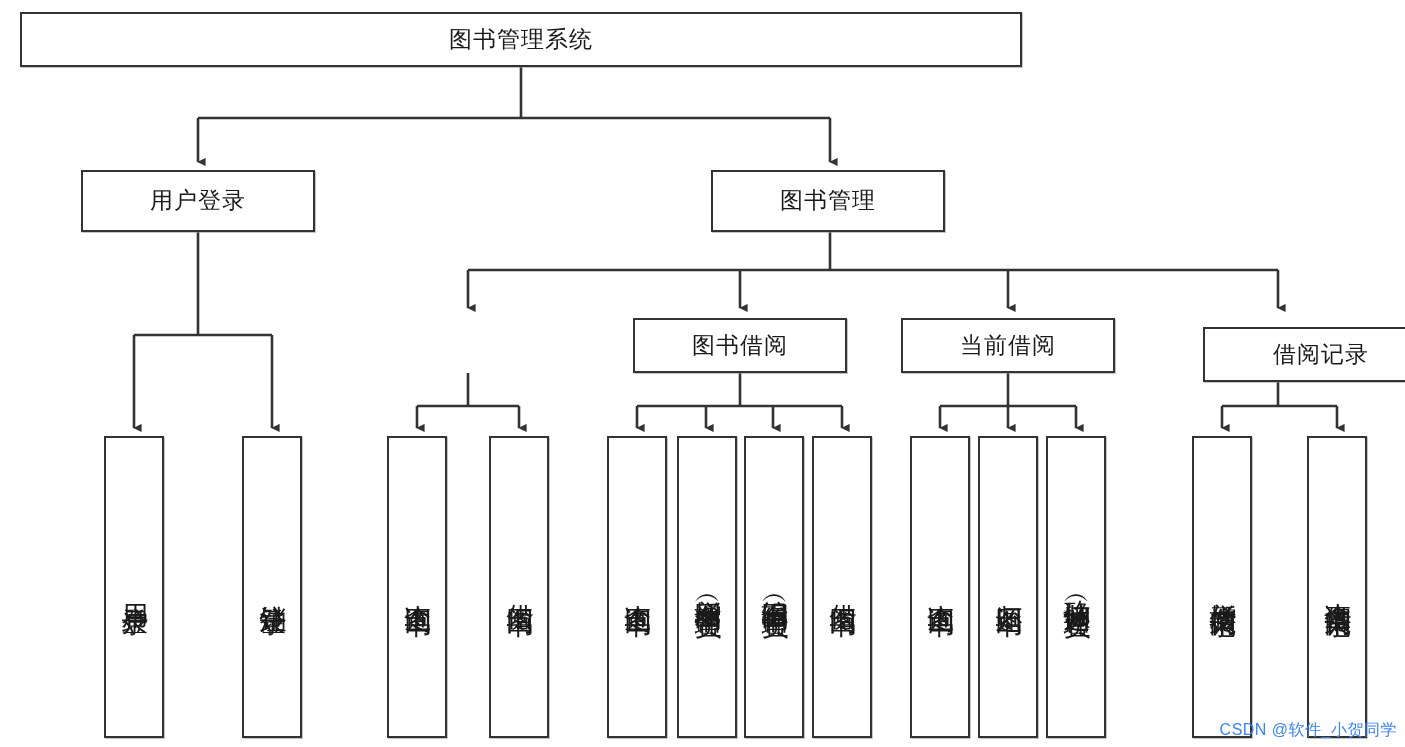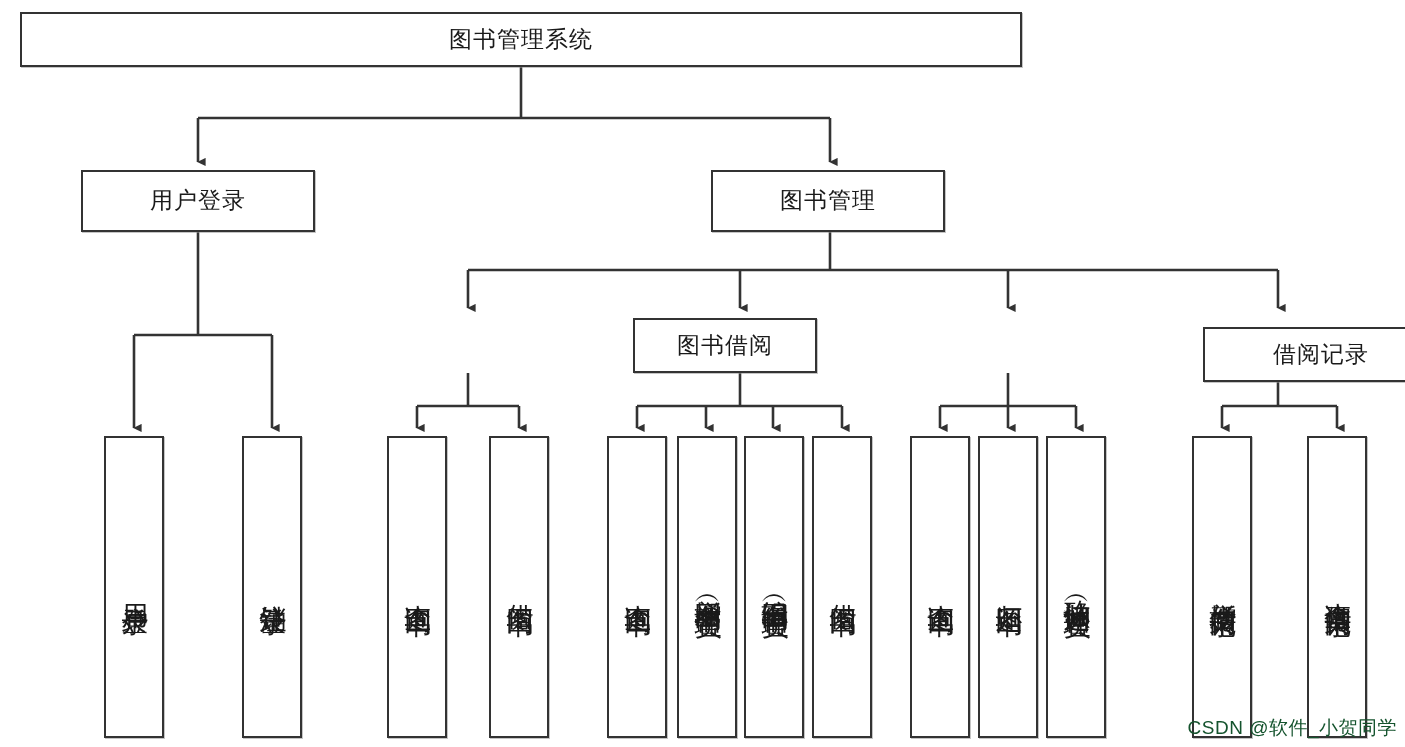--- a/index.html
+++ b/index.html
@@ -53,22 +53,22 @@
   .node.vert .vtext {
     writing-mode: vertical-rl;
     text-orientation: upright;
     display: block;
     max-height: 100%;
   }
   #watermark {
     position: absolute;
     right: 8px;
     bottom: 6px;
-    font-size: 19px;
-    color: #14532d;
+    font-size: 16px;
+    color: #3b82f6;
     letter-spacing: 0.5px;
     white-space: nowrap;
     pointer-events: none;
   }
 </style>
 </head>
 <body>
 
 <div id="canvas">
 
@@ -126,22 +126,25 @@
     <span>图书管理系统</span>
   </div>
 
   <div class="node horiz" style="left:81px; top:170px; width:234px; height:62px;">
     <span>用户登录</span>
   </div>
   <div class="node horiz" style="left:711px; top:170px; width:234px; height:62px;text-align:right;">
     <span>图书管理</span>
   </div>
 
-  <div class="node horiz" style="left:633px; top:318px; width:184px; height:55px;">
+  <div class="node horiz" style="left:633px; top:318px; width:214px; height:55px;">
     <span>图书借阅</span>
+  </div>
+  <div class="node horiz" style="left:901px; top:318px; width:214px; height:55px;">
+    <span>当前借阅</span>
   </div>
   <div class="node horiz" style="left:1171px; top:327px; width:236px; height:55px;margin-left:32px;">
     <span>借阅记录</span>
   </div>
 
   <div class="node vert" style="left:104px; top:436px; width:60px; height:302px;">
     <span class="vtext">用户登录</span>
   </div>
   <div class="node vert" style="left:242px; top:436px; width:60px; height:302px;">
     <span class="vtext">注销登录</span>

